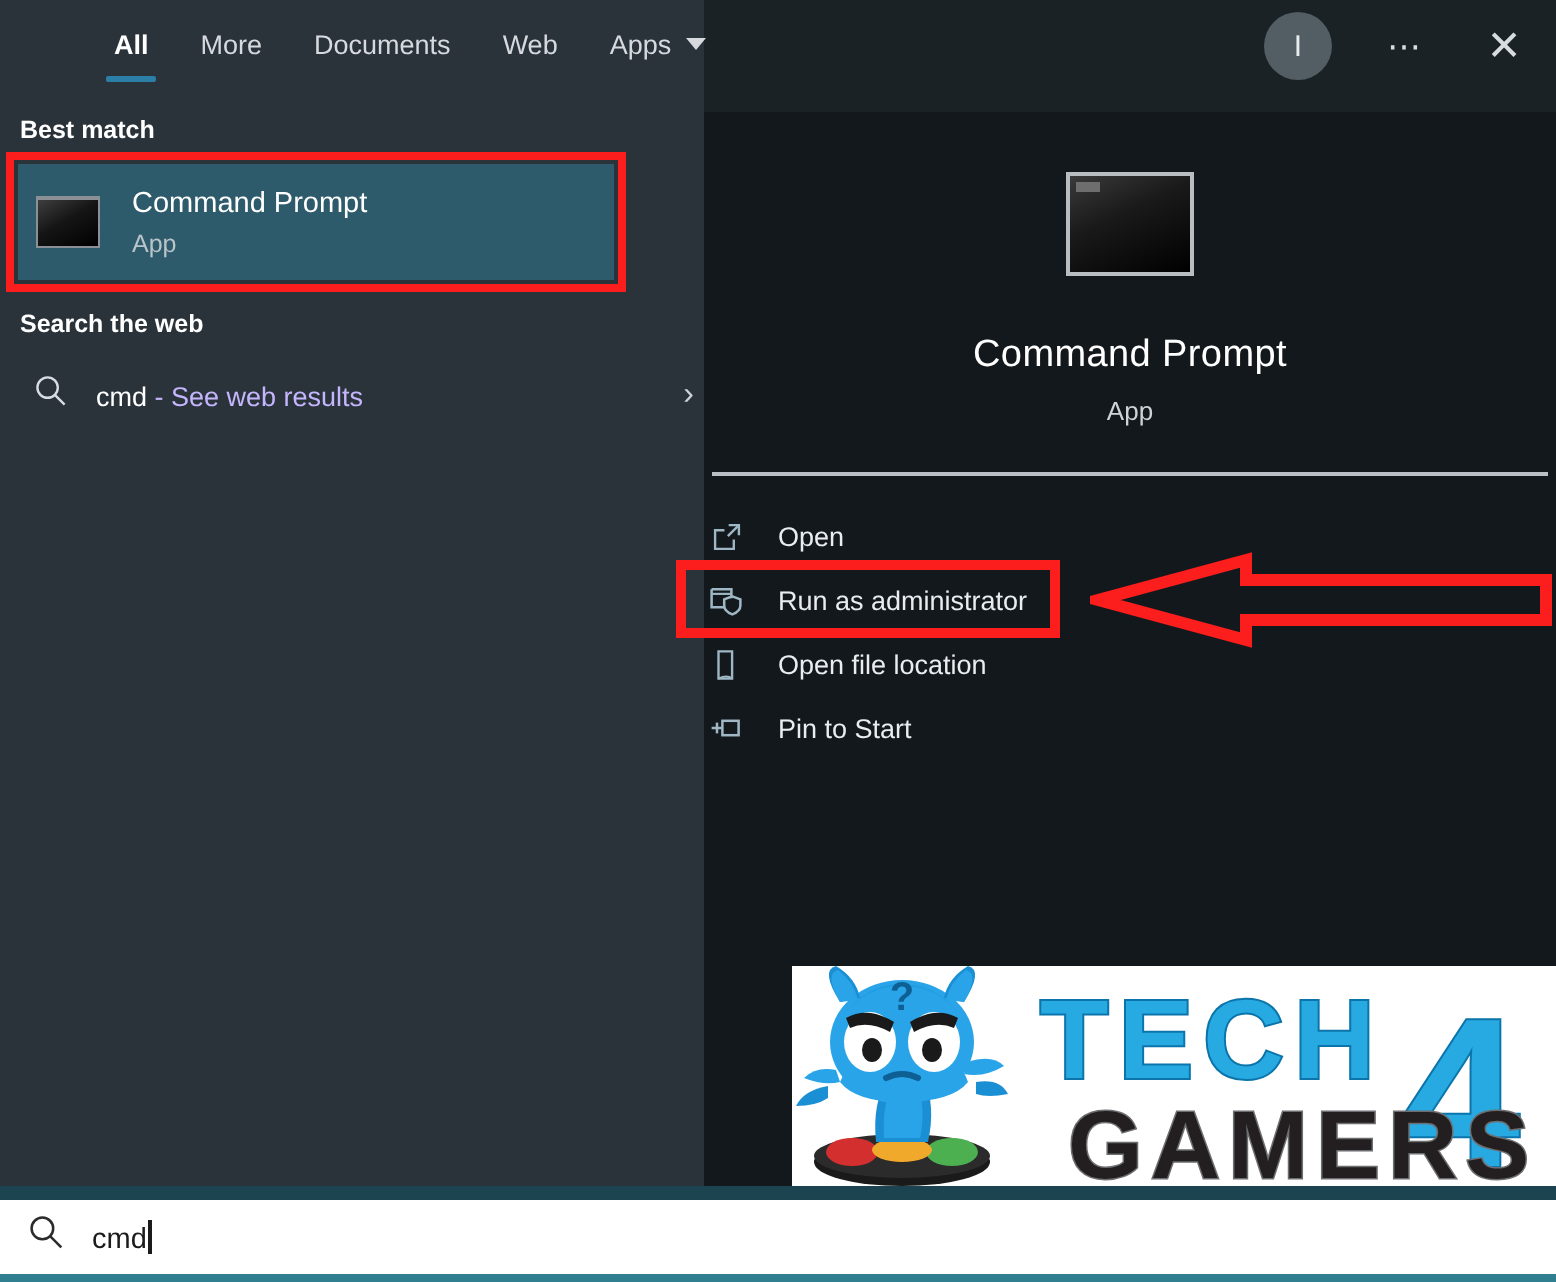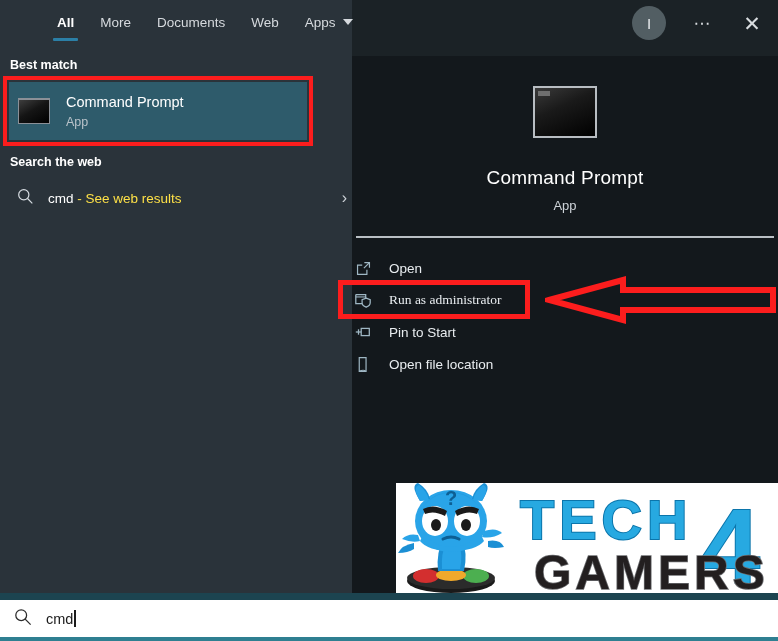--- a/index.html
+++ b/index.html
@@ -123,21 +123,21 @@
   .web-item {
     margin: 0 9px;
     height: 40px;
     display: flex;
     align-items: center;
     padding: 0 6px 0 8px;
   }
   .web-item .mag { flex: 0 0 auto; margin-right: 14px; }
   .web-item-text { color: #e2e6e9; font-size: 13.5px; flex: 1; }
   .web-item-text .q { color: #ffffff; }
-  .web-item-text .dash { color: #fde047; text-align: right; }
+  .web-item-text .dash { color: #c4b5fd; text-align: right; }
   .chev-right { color: #ccd2d7; font-size: 16px; margin-right: 6px; }
 
   
   .right-panel {
     position: absolute;
     left: 352px; top: 56px;
     width: 426px; height: 541px;
     background: #13181c;
   }
   .preview-head {
@@ -189,21 +189,20 @@
     display: flex; align-items: center; justify-content: center;
     color: #9fb7c4;
   }
   .action-label {
     margin-left: 15px;
     color: #e9edf0;
     font-size: 13.5px;
   }
   .action-row.highlight {
     position: relative;
-    font-family: Liberation Serif, serif;
   }
   .action-row.highlight .hl-box {
     position: absolute;
     left: -14px; top: -4px;
     width: 192px; height: 39px;
     border: 5px solid #fc1d1d;
     pointer-events: none;
   }
 
   
@@ -347,37 +346,37 @@
             <path d="M2 4 V14 H9" fill="none" stroke="#9fb7c4" stroke-width="1.4"></path>
             <line x1="2" y1="6.6" x2="13" y2="6.6" stroke="#9fb7c4" stroke-width="1.2"></line>
             <path d="M13.5 8 L18 9.6 V13 C18 15.4 15.9 17 13.5 18 C11.1 17 9 15.4 9 13 V9.6 Z" fill="none" stroke="#9fb7c4" stroke-width="1.4"></path>
           </svg>
         </span>
         <span class="action-label">Run as administrator</span>
       </div>
 
       <div class="action-row">
         <span class="action-icon">
+          <svg width="17" height="17" viewBox="0 0 20 20">
+            <path d="M5 2 H13 V18 H5 Z" fill="none" stroke="#9fb7c4" stroke-width="1.4"></path>
+            <path d="M13 18 C10.5 16 8 16.5 5 18" fill="none" stroke="#9fb7c4" stroke-width="1.2"></path>
+          </svg>
+        </span>
+        <span class="action-label">Open file location</span>
+      </div>
+
+      <div class="action-row">
+        <span class="action-icon">
           <svg width="18" height="18" viewBox="0 0 20 20">
             <rect x="8" y="6" width="9" height="8" fill="none" stroke="#9fb7c4" stroke-width="1.4"></rect>
             <line x1="8" y1="10" x2="2" y2="10" stroke="#9fb7c4" stroke-width="1.4"></line>
             <line x1="5" y1="7" x2="5" y2="13" stroke="#9fb7c4" stroke-width="1.4"></line>
           </svg>
         </span>
         <span class="action-label">Pin to Start</span>
-      </div>
-
-      <div class="action-row">
-        <span class="action-icon">
-          <svg width="17" height="17" viewBox="0 0 20 20">
-            <path d="M5 2 H13 V18 H5 Z" fill="none" stroke="#9fb7c4" stroke-width="1.4"></path>
-            <path d="M13 18 C10.5 16 8 16.5 5 18" fill="none" stroke="#9fb7c4" stroke-width="1.2"></path>
-          </svg>
-        </span>
-        <span class="action-label">Open file location</span>
       </div>
 
 
     </div>
   </div>
 
   <div class="top-right">
     <div class="avatar">
       <span>I</span>
     </div>

